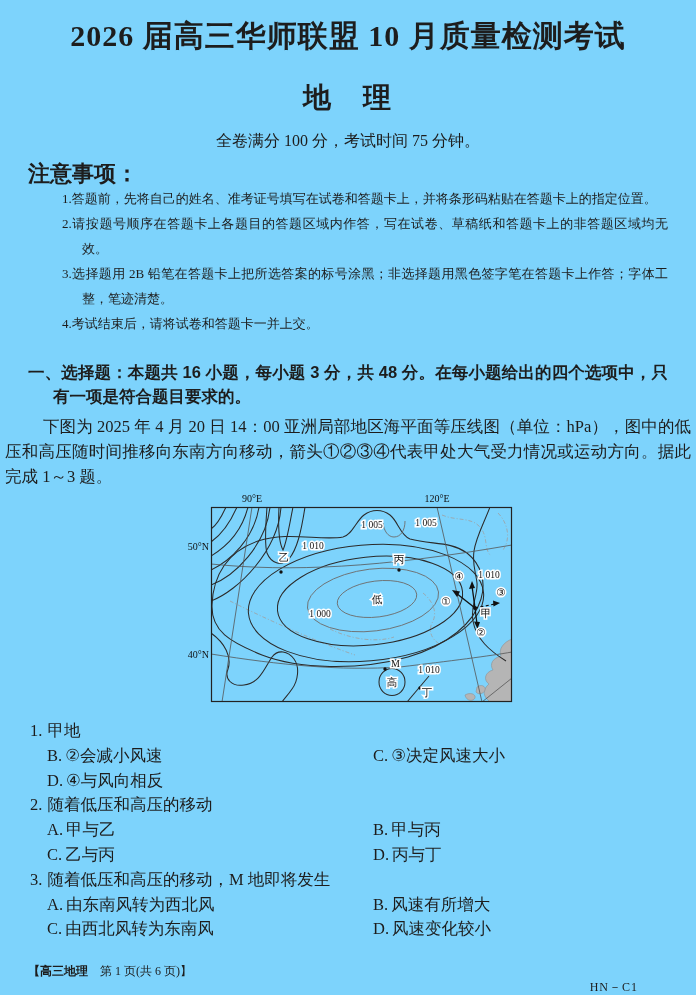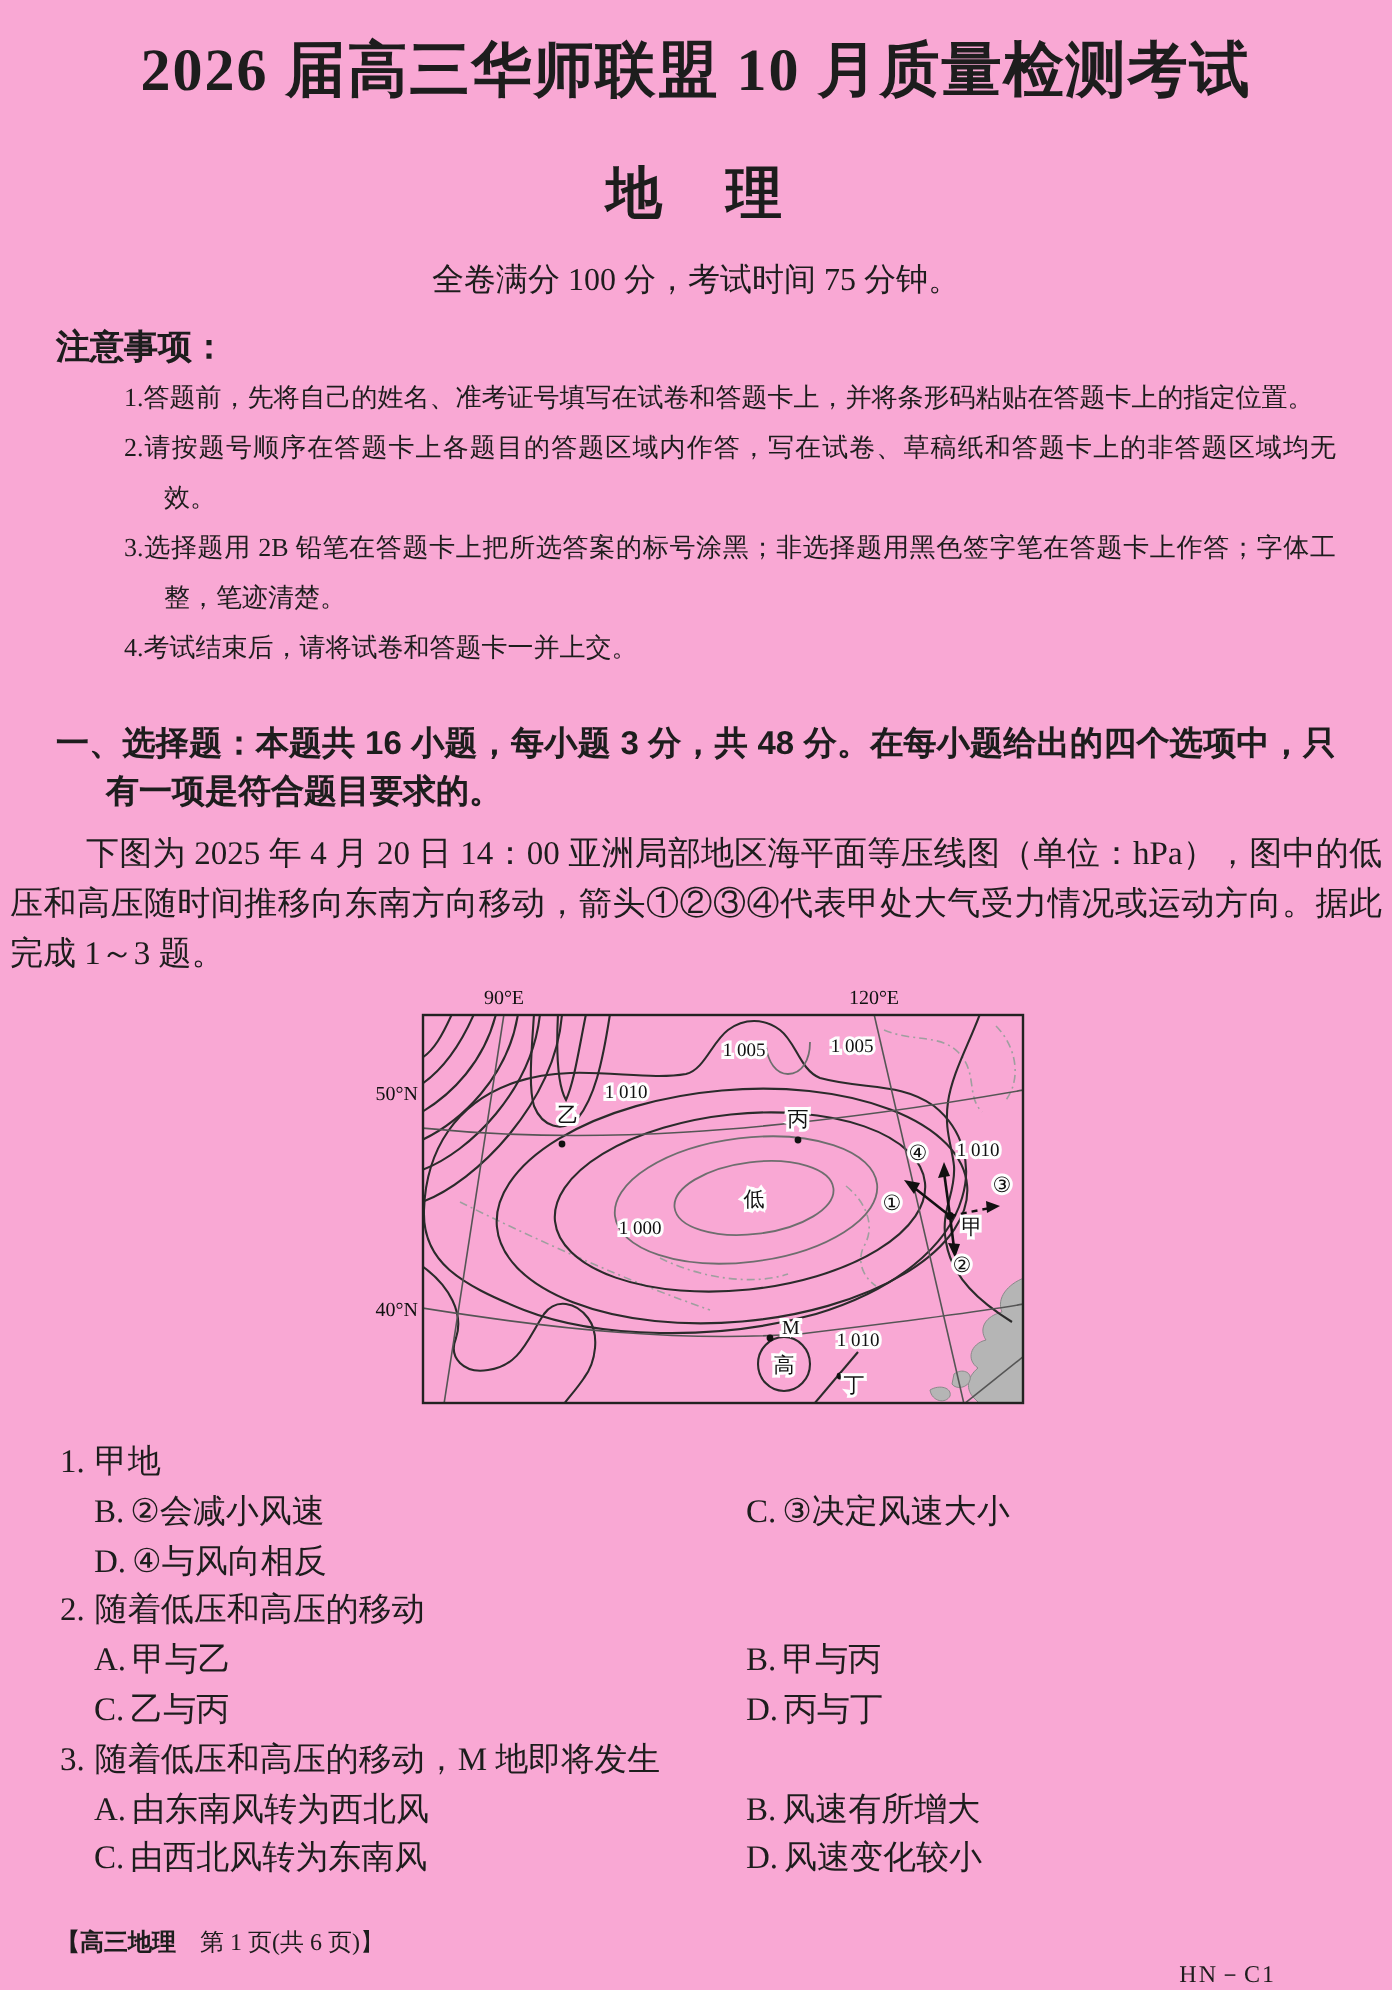--- a/index.html
+++ b/index.html
@@ -1,24 +1,24 @@
 <!DOCTYPE html>
 <html><head>
 <meta charset="utf-8">
 <style>
   html,body{margin:0;padding:0;background:#ffffff;}
   .page{
-    width:696px;height:995px;background:#f9a8d4;color:#1d1d1d;
+    width:696px;height:995px;background:#7dd3fc;color:#1d1d1d;
     font-family:"Liberation Serif",serif;
     padding:0 28px;box-sizing:border-box;position:relative;overflow:hidden;
   }
   .title{margin-top:16px;text-align:center;font-size:30px;font-weight:700;line-height:40px;letter-spacing:1px;}
   .subject{text-align:center;font-size:28px;font-weight:700;margin-top:24px;line-height:36px;letter-spacing:2px;}
   .exam-info{text-align:center;font-size:16px;margin-top:14px;line-height:22px;}
-  .notice-heading{font-family:"Liberation Sans",sans-serif;font-weight:700;font-size:17px;margin-top:10px;line-height:24px;}
+  .notice-heading{font-family:"Liberation Sans",sans-serif;font-weight:700;font-size:22px;margin-top:10px;line-height:24px;}
   .notice-item{font-size:13px;line-height:25px;padding-left:54px;text-indent:-20px;text-align:justify;}
   .section-heading{font-family:"Liberation Sans",sans-serif;font-weight:700;font-size:16.5px;line-height:24px;margin-top:24px;padding-left:25px;text-indent:-25px;text-align:justify;}
   .intro{font-size:16.5px;line-height:25px;margin:6px -23px 0 -23px;text-indent:38px;text-align:justify;}
   figure.map{margin:4px 0 0 152px;padding:0;width:340px;height:220px;}
   .questions{margin-top:6px;font-size:16.5px;}
   .q-stem{line-height:24.8px;padding-left:2px;}
   .q-num{margin-right:5px;}
   .options{margin-left:19px;display:grid;grid-template-columns:326px 1fr;}
   .option{line-height:24.8px;}
   .opt-label{margin-right:3px;}

